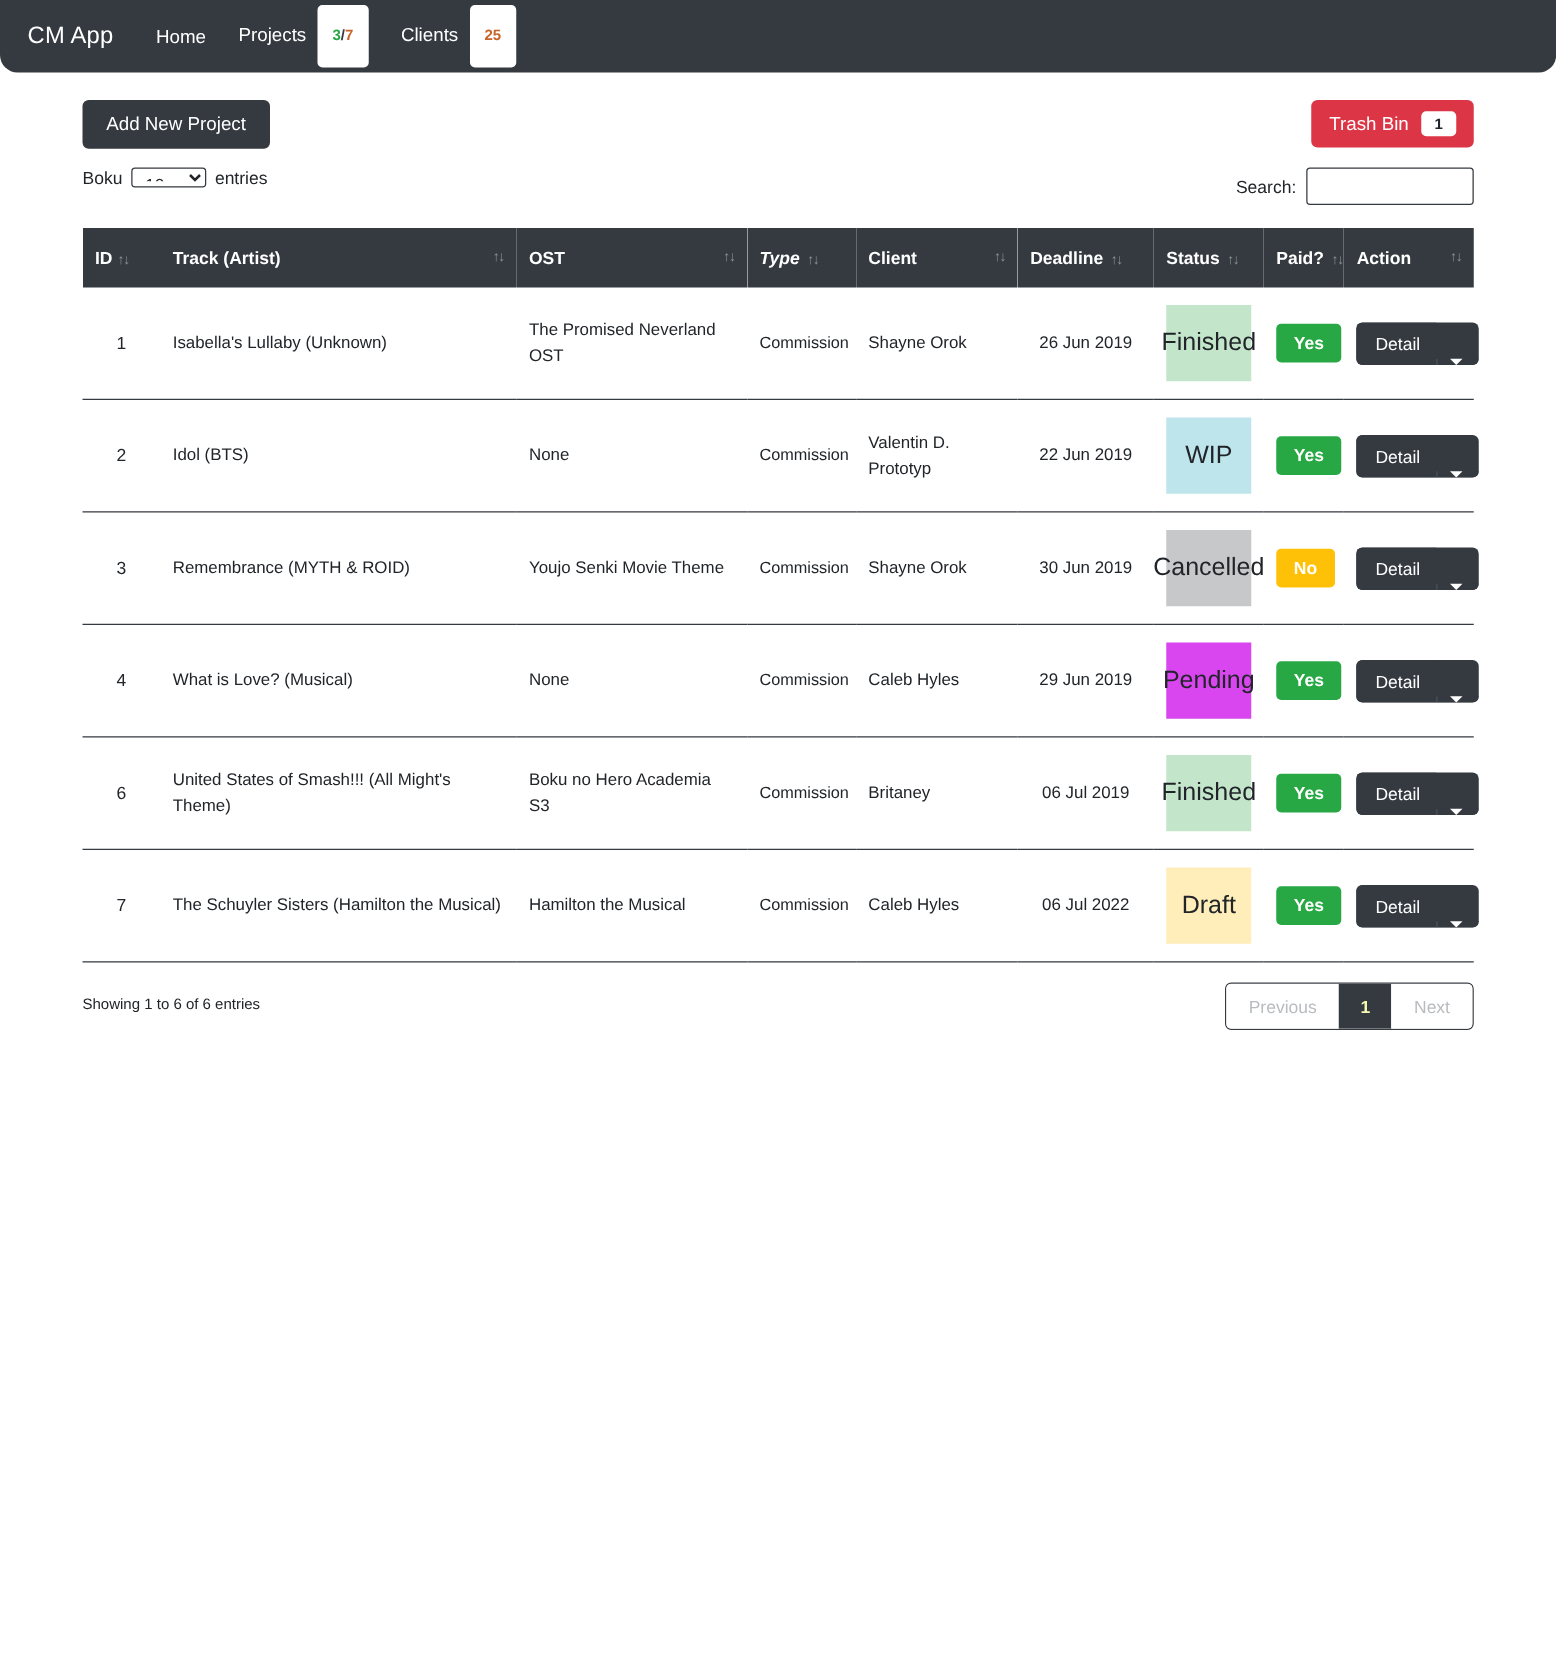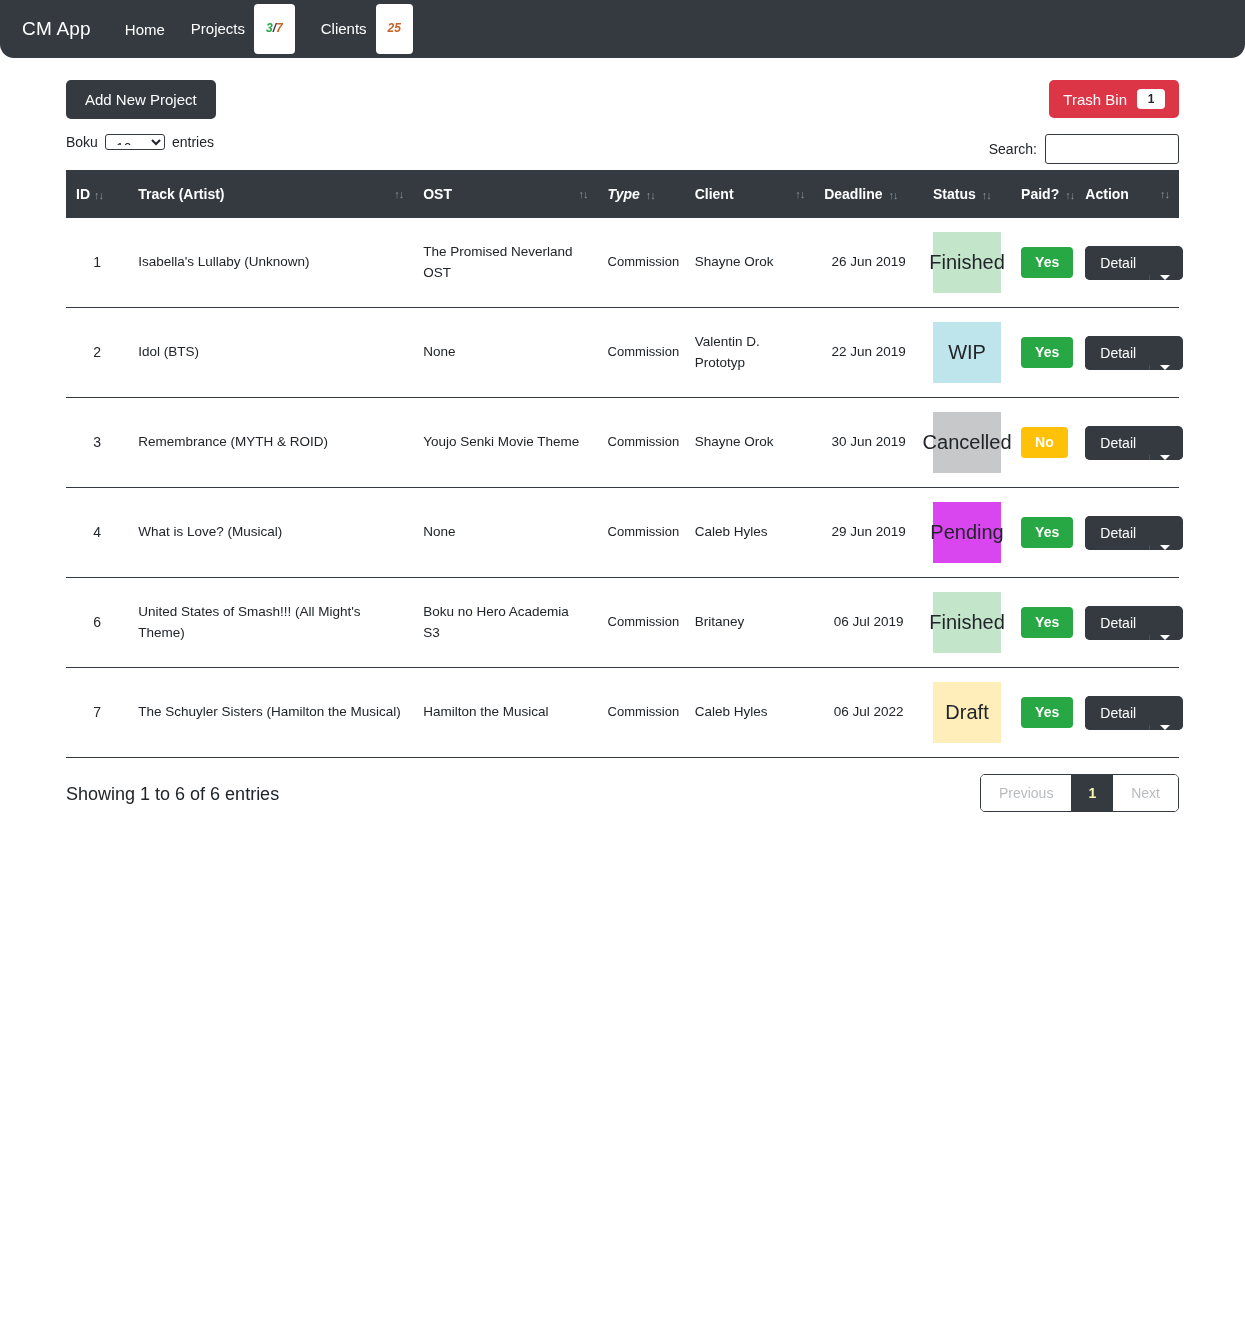--- a/index.html
+++ b/index.html
@@ -45,21 +45,20 @@
     background: #ffffff;
     border-radius: 4px;
     font-size: 12px;
     font-weight: bold;
     padding: 18px 12px;
     line-height: 1.15;
     color: #212529;
     display: inline-block;
     min-width: 34px;
     text-align: center;
-    font-style: italic;
   }
   .badge-green { color: #28a745; }
   .badge-dark { color: #343a40; }
   .badge-orange { color: #c86428; }
 
   
   .toolbar {
     position: relative;
     margin: 22px 66px 0 66px;
     height: 46px;
@@ -132,21 +131,21 @@
     font-size: 14px;
     border: 1px solid #343a40;
     border-radius: 3px;
     width: 134px;
     height: 30px;
     padding: 4px 7px;
     background: #ffffff;
   }
 
   
-  .table-wrap { margin: 2px 66px 0 66px; }
+  .table-wrap { margin: 14px 66px 0 66px; }
   table.dt {
     width: 100%;
     border-collapse: collapse;
     table-layout: fixed;
     font-size: 13.5px;
   }
   table.dt thead th {
     background: #343a40;
     color: #ffffff;
     font-weight: bold;
@@ -249,21 +248,21 @@
   }
 
   
   .footer {
     position: relative;
     margin: 16px 66px 0 66px;
     height: 40px;
   }
   .info {
     position: absolute; left: 0; top: 10px;
-    font-size: 18px; color: #212529;
+    font-size: 12px; color: #212529;
   }
   .pagination {
     position: absolute; right: 0; top: 0;
     display: flex;
     border: 1px solid #343a40;
     border-radius: 5px;
     overflow: hidden;
   }
   .pg {
     font-size: 14px;

